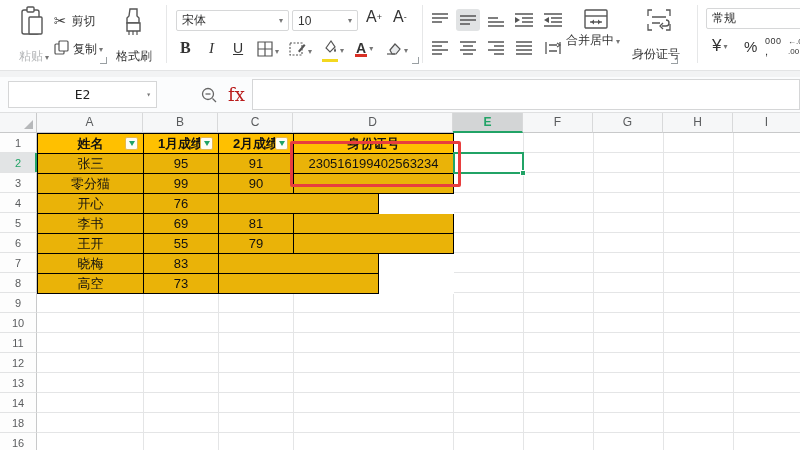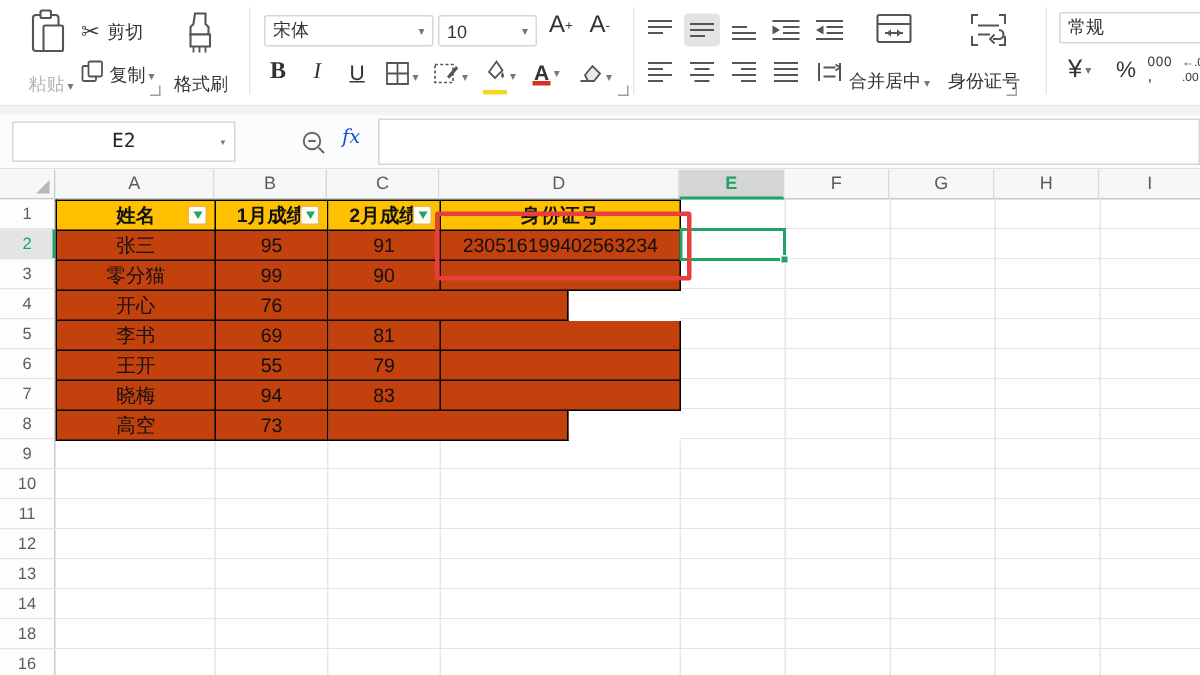--- a/index.html
+++ b/index.html
@@ -29,39 +29,39 @@
   .colorbar { position:absolute; left:0; bottom:-1px; width:14px; height:3px; }
   .alico { position:absolute; width:24px; height:22px; border-radius:3px; display:flex; align-items:center; justify-content:center; }
   .alico.active { background:#e1e3e4; }
   .supsign { font-size:9px; vertical-align:super; }
 
   
   .fbar { position:absolute; left:0; top:77px; width:800px; height:36px; background:#fbfcfd; border-bottom:1px solid #dfe0e1; }
   .namebox { position:absolute; left:8px; top:4px; width:149px; height:27px; background:#fff; border:1px solid #d5d6d7; display:flex; align-items:center; justify-content:center; font-family:"DejaVu Sans Mono",monospace; font-size:13px; color:#222; }
   .namebox .dd { position:absolute; right:5px; }
   .finput { position:absolute; left:252px; top:2px; width:548px; height:31px; background:#fff; border:1px solid #d5d6d7; font-size:13px; padding:0 6px; color:#222; outline:none; }
-  .fx { position:absolute; left:228px; top:7px; font-family:"DejaVu Serif",serif; font-style:italic; font-size:13px; color:#1d4ed8; }
+  .fx { position:absolute; left:228px; top:7px; font-family:"DejaVu Serif",serif; font-size:18px; color:#b91c1c; }
 
   
   .sheet { position:absolute; left:0; top:113px; width:800px; height:337px; overflow:hidden; background:#fff; }
   .colhead { position:absolute; top:0; height:20px; line-height:19px; text-align:center; font-size:12px; color:#5a5c5e; background:#f6f7f8; border-right:1px solid #d8d9da; border-bottom:1px solid #c8c9ca; }
   .colhead.sel { background:#d3d5d6; color:#21a366; font-weight:bold; border-bottom:2px solid #21a366; }
   .corner { position:absolute; left:0; top:0; width:37px; height:20px; background:#f6f7f8; border-right:1px solid #c8c9ca; border-bottom:1px solid #c8c9ca; }
   .corner .tri { position:absolute; right:3px; bottom:3px; width:0; height:0; border-left:9px solid transparent; border-bottom:9px solid #b6b8ba; }
   .rowhead { position:absolute; left:0; width:37px; height:20px; line-height:20px; text-align:center; font-size:11px; color:#5a5c5e; border-right:1px solid #c8c9ca; border-bottom:1px solid #e2e3e4; background:#fdfdfd; }
   .rowhead.sel { color:#21a366; background:#e2e4e5; }
   .rowhead.sel::after { content:""; position:absolute; right:-1px; top:0; width:2px; height:100%; background:#21a366; }
   .grid { position:absolute; left:37px; top:20px; width:763px; height:317px;
     background-image:repeating-linear-gradient(to bottom, transparent 0 19px, #e4e5e6 19px 20px); }
   .vline { position:absolute; top:0; bottom:0; width:1px; background:#e4e5e6; }
 
   
   .dtable { position:absolute; left:37px; top:20px; border-top:1px solid #000; border-left:1px solid #000; background:#fff; }
   .trow { display:flex; }
-  .tcell { height:20px; line-height:19px; text-align:center; font-size:13px; color:#111; border-right:1px solid #000; border-bottom:1px solid #000; position:relative; background:#c2410c; overflow:hidden; white-space:nowrap; }
+  .tcell { height:20px; line-height:19px; text-align:center; font-size:13px; color:#111; border-right:1px solid #000; border-bottom:1px solid #000; position:relative; background:#eab308; overflow:hidden; white-space:nowrap; }
   .tcell.hdr { background:#ffc000; font-weight:bold;text-align:center; }
   .filterbtn { position:absolute; right:5px; top:3px; width:13px; height:13px; background:#fdfdf6; border:1px solid #e6b84f; border-radius:2px; display:flex; align-items:center; justify-content:center; }
   .filterbtn .arr { width:0; height:0; border-left:3.5px solid transparent; border-right:3.5px solid transparent; border-top:5px solid #21a366; }
   .w-a{width:106px}.w-b{width:75px}.w-c{width:75px}.w-d{width:160px}
 
   
   .sel-cell { position:absolute; left:453px; top:39px; width:71px; height:22px; border:2px solid #21a366; background:transparent; }
   .sel-cell .handle { position:absolute; right:-4px; bottom:-4px; width:6px; height:6px; background:#21a366; border:1px solid #fff; }
   .redbox { position:absolute; left:290px; top:28px; width:171px; height:46px; border:3px solid #e83e3e; border-radius:2px; }
 
@@ -242,21 +242,21 @@
   <div class="tbtn" style="left:582px;top:7px;">
     <span class="ico">
       <svg width="28" height="26" viewBox="0 0 28 26">
           <rect x="3" y="3" width="22" height="18" rx="1" fill="none" stroke="#555" stroke-width="1.4"></rect>
           <path d="M3 9h22" stroke="#555" stroke-width="1.4"></path>
           <path d="M8 15h12" stroke="#555" stroke-width="1.4"></path>
           <path d="M9 15 l3 -2.5 v5 z M19 15 l-3 -2.5 v5 z" fill="#555"></path>
         </svg>
     </span>
   </div>
-  <div class="abs btn-label" style="left:566px;top:46px;"><span>合并居中</span><span class="dd">▾</span></div>
+  <div class="abs btn-label" style="left:566px;top:32px;"><span>合并居中</span><span class="dd">▾</span></div>
 
   <div class="tbtn" style="left:645px;top:7px;">
     <span class="ico">
       <svg width="28" height="26" viewBox="0 0 28 26">
           <path d="M7 3 H3 V9 M21 3 h4 v6 M7 23 H3 v-6 M21 23 h4 v-6" fill="none" stroke="#555" stroke-width="1.3"></path>
           <path d="M7 10h14M7 16h8" stroke="#555" stroke-width="1.4"></path>
           <path d="M21 13 a3 3 0 0 1 0 6 h-4" fill="none" stroke="#555" stroke-width="1.4"></path>
           <path d="M18 16 l-3 3 3 3" fill="none" stroke="#555" stroke-width="1.3"></path>
         </svg>
     </span>
@@ -389,21 +389,20 @@
       <div class="tcell w-d"></div>
     </div>
     <div class="trow">
       <div class="tcell w-a">王开</div>
       <div class="tcell w-b">55</div>
       <div class="tcell w-c">79</div>
       <div class="tcell w-d"></div>
     </div>
     <div class="trow">
       <div class="tcell w-a">晓梅</div>
-      <div class="tcell w-b">94</div>
       <div class="tcell w-c">83</div>
       <div class="tcell w-d"></div>
     </div>
     <div class="trow">
       <div class="tcell w-a">高空</div>
       <div class="tcell w-c">73</div>
       <div class="tcell w-d"></div>
     </div>
   </div>
 

